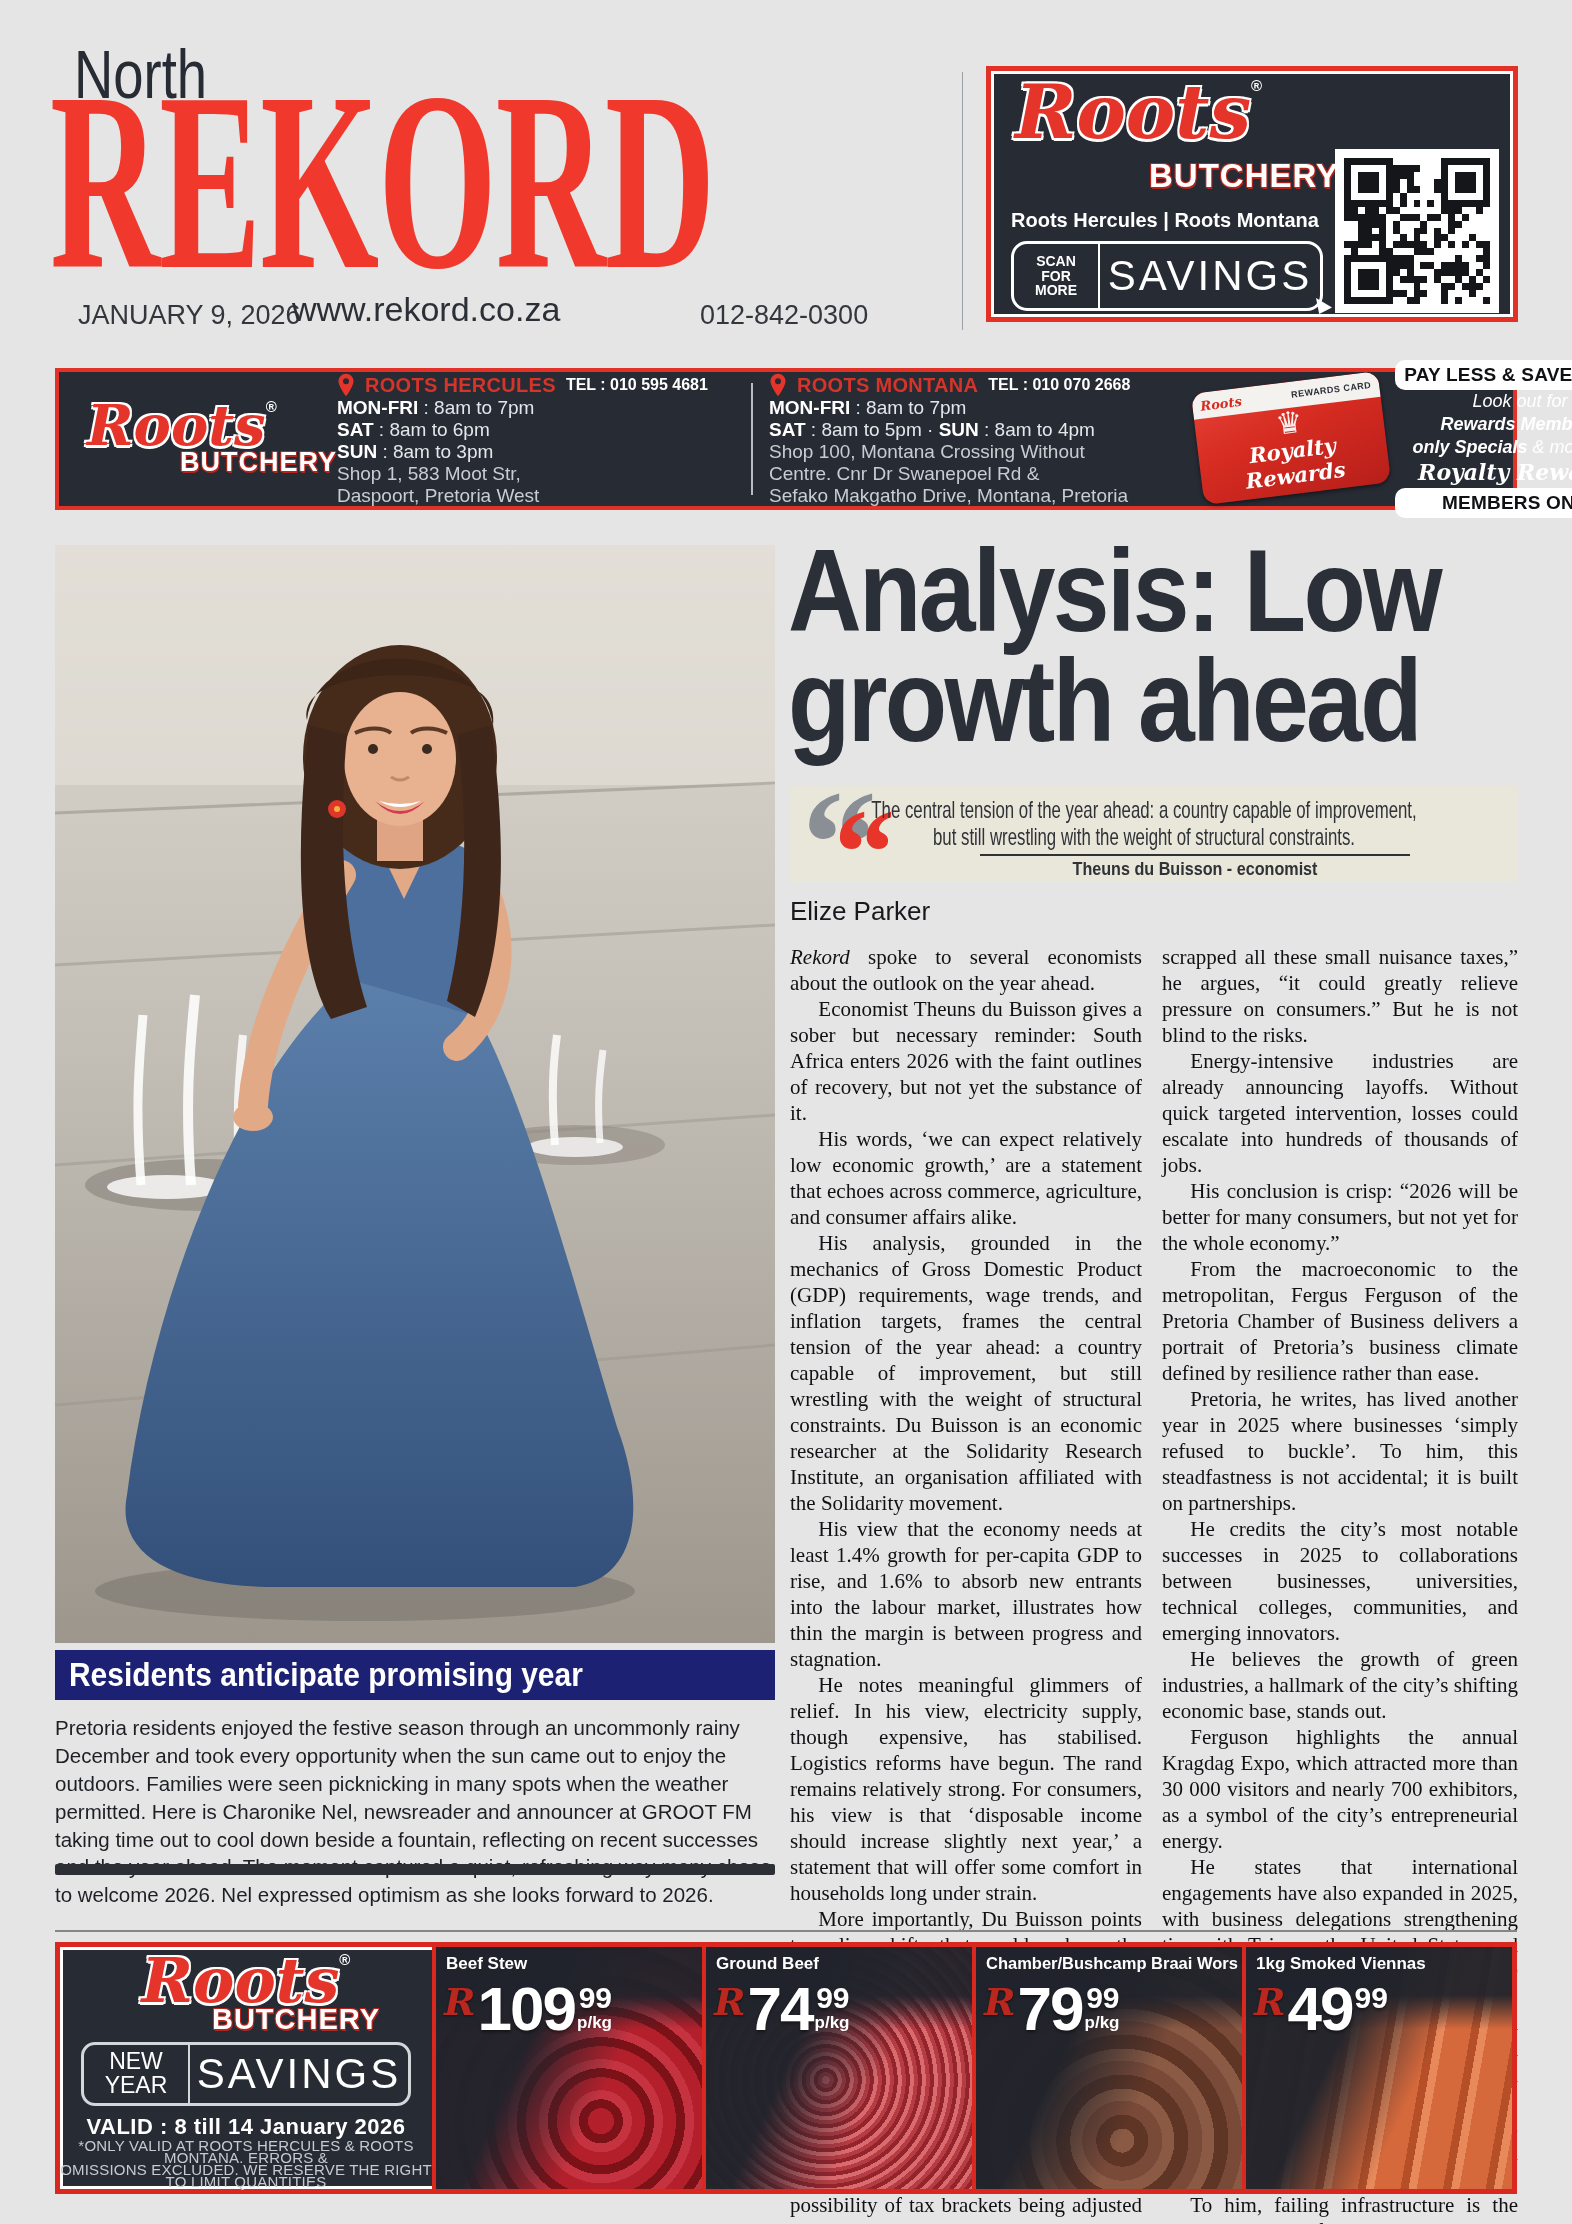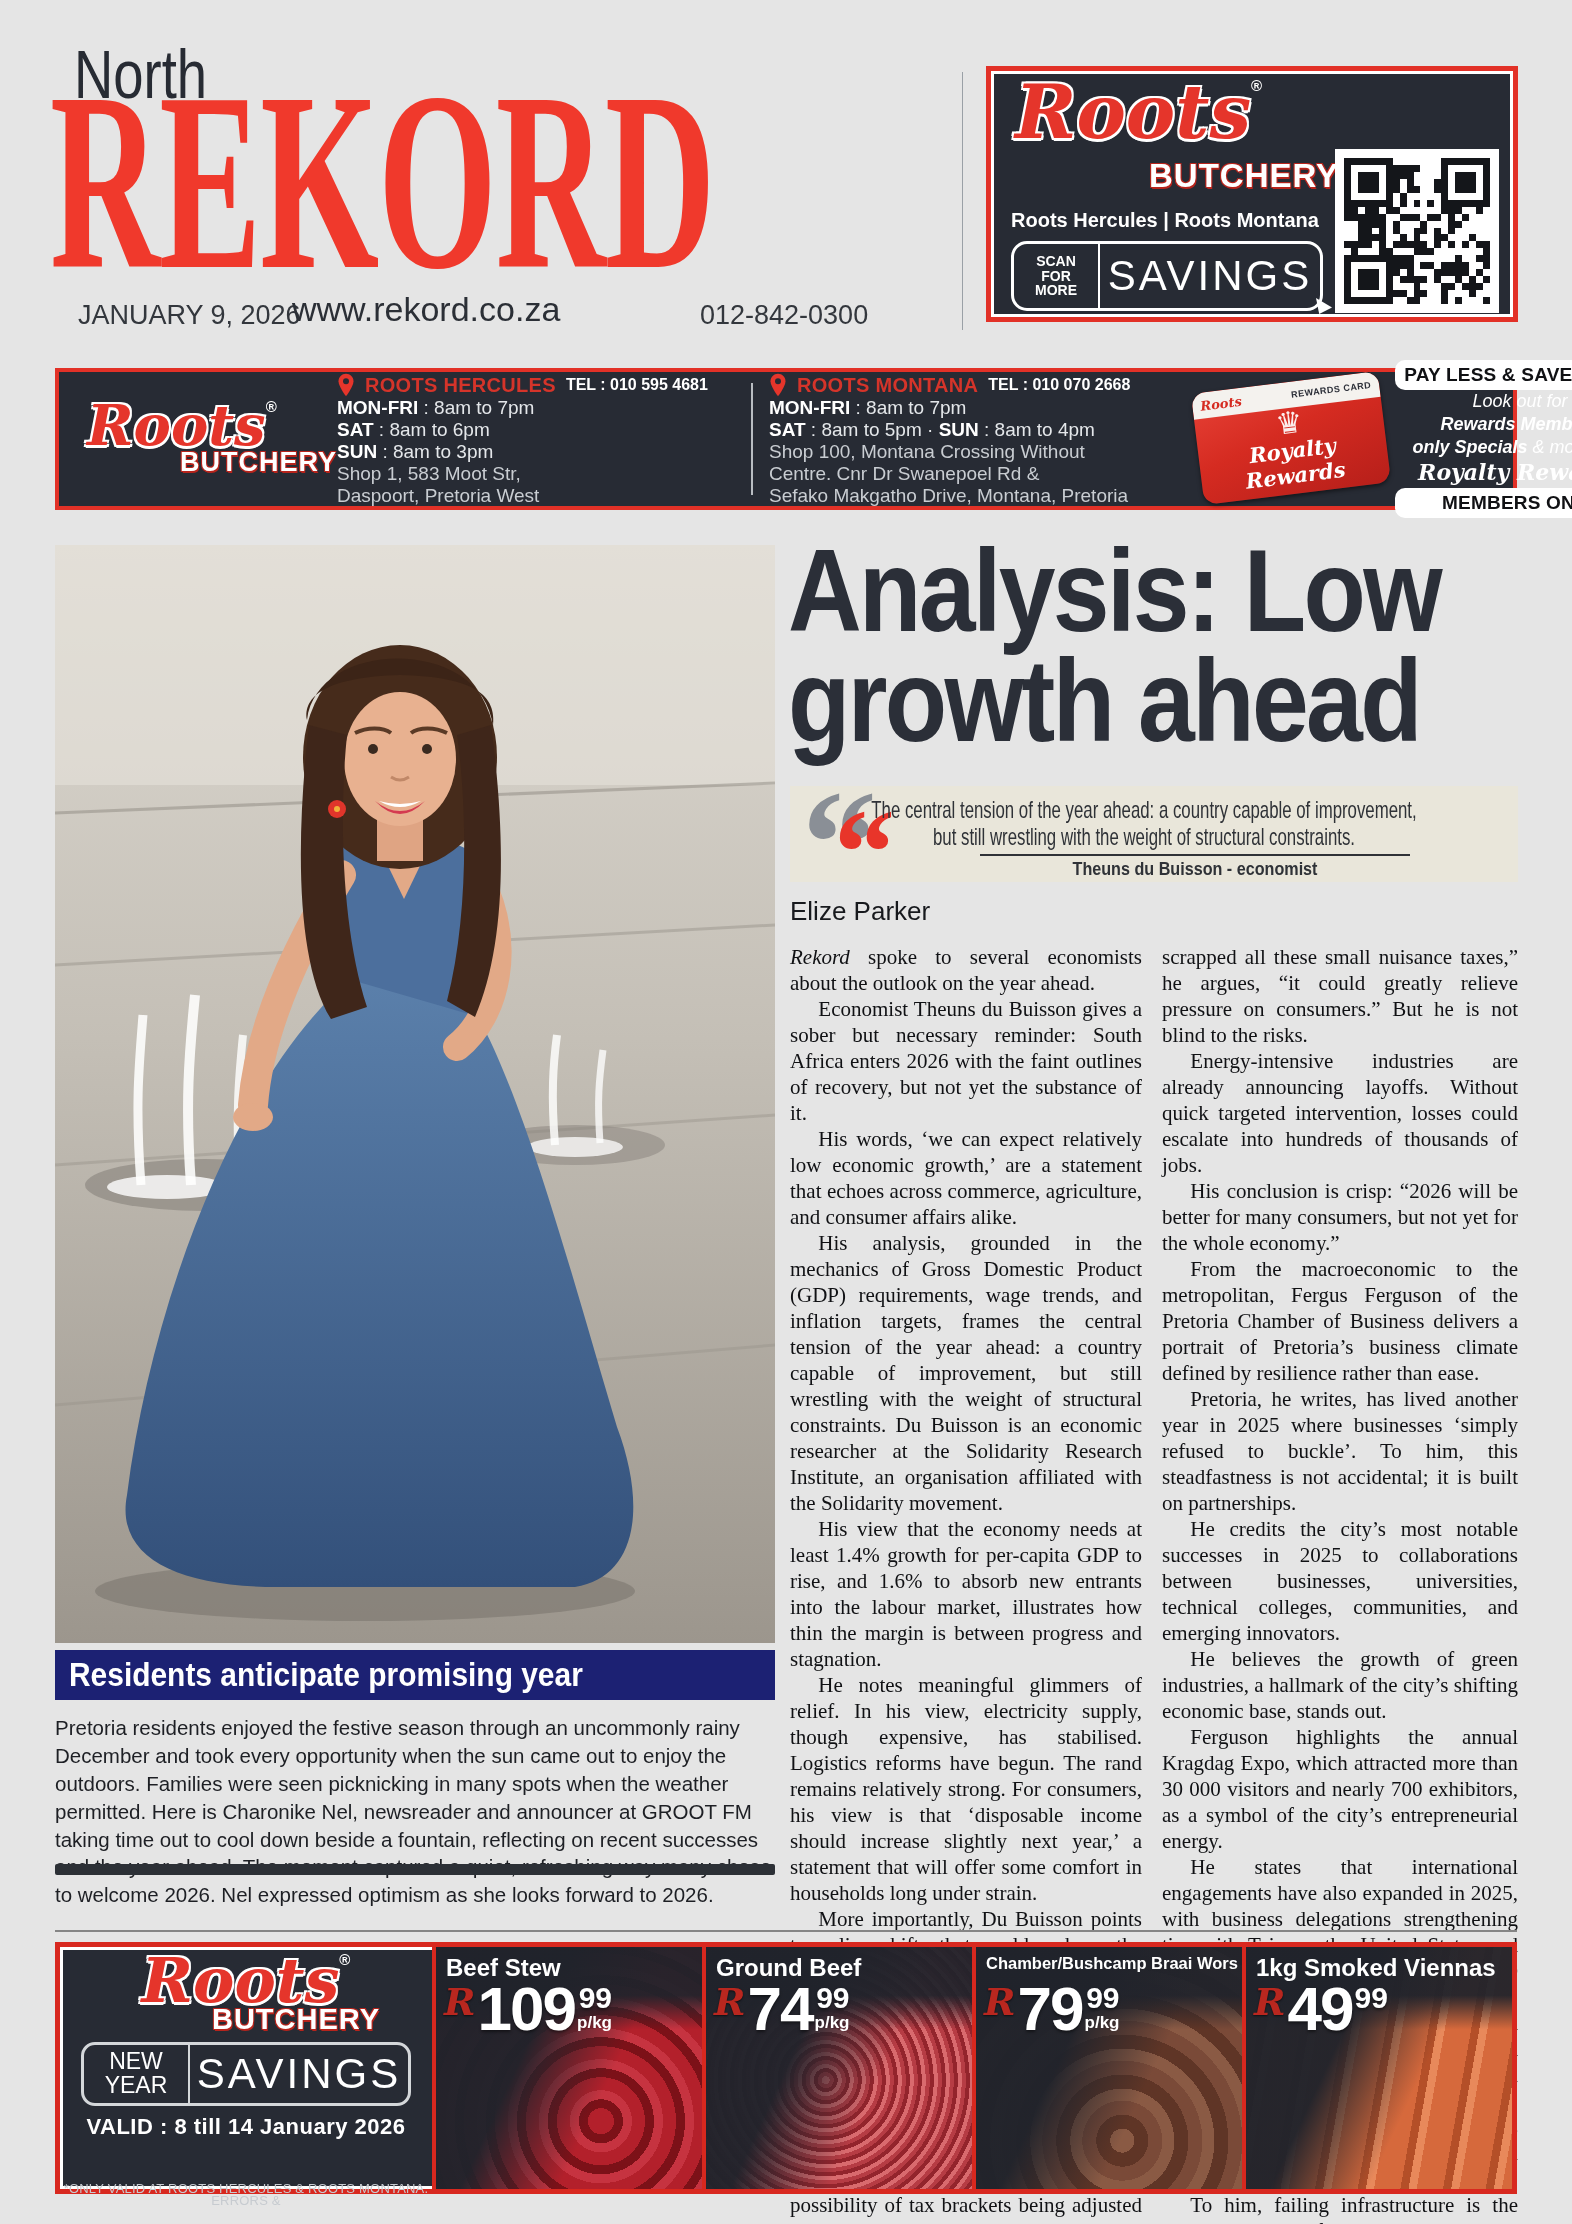--- a/index.html
+++ b/index.html
@@ -115,31 +115,31 @@
   #ba-left{flex:none;width:372px;text-align:center;position:relative;padding-top:6px;box-sizing:border-box;}
   #ba-left .roots-script{font-size:62px;}
   #ba-left .butchery{font-size:29px;display:block;text-align:right;margin:-6px 52px 0 0;}
   #ny-box{margin:6px auto 0;width:330px;height:64px;border:3px solid #d4d7da;border-radius:14px;
         display:flex;color:#fff;box-sizing:border-box;}
   #ny-box .ny{width:104px;display:flex;flex-direction:column;justify-content:center;align-items:center;
         font-weight:400;font-size:23px;line-height:1.02;border-right:2px solid #d4d7da;}
   #ny-box .sav{flex:1;display:flex;align-items:center;justify-content:center;font-size:42px;
         letter-spacing:3px;color:#fff;font-weight:400;}
   #ba-valid{margin-top:8px;color:#fff;font-weight:800;font-size:22px;letter-spacing:.5px;}
-  .ba-disc{color:#c7cbd0;font-size:13px;line-height:12px;letter-spacing:.2px;margin-top:43px;}
+  .ba-disc{color:#c7cbd0;font-size:15px;line-height:12px;letter-spacing:.2px;}
   .product{flex:1;position:relative;border-left:4px solid #d8281f;overflow:hidden;}
   .product .photo{position:absolute;inset:0;}
   .p-beefstew{background:#5e0d13 repeating-radial-gradient(circle at 62% 72%,#b3202b 0 13px,#7c1118 13px 22px,#c63340 22px 31px);}
   .p-ground{background:#8f2026 repeating-radial-gradient(circle at 45% 55%,#d96a6e 0 4px,#b63c44 4px 8px,#93242c 8px 12px);}
   .p-wors{background:#4a281c repeating-radial-gradient(circle at 55% 80%,#8a5a44 0 12px,#5f3526 12px 26px,#7a4a38 26px 40px);}
   .p-viennas{background:#7e3018 repeating-linear-gradient(100deg,#d6693c 0 26px,#b44f28 26px 34px,#e8895b 34px 42px);}
   .product .shade{position:absolute;inset:0;
         background:linear-gradient(115deg,rgba(32,35,43,.97) 0 36%,rgba(32,35,43,0) 62%),
                    linear-gradient(180deg,rgba(32,35,43,.94) 0 20%,rgba(32,35,43,0) 34%);}
-  .p-title{position:absolute;left:10px;top:7px;right:4px;color:#fff;font-weight:700;font-size:24px;}
+  .p-title{position:absolute;left:10px;top:7px;right:4px;color:#fff;font-weight:700;font-size:17px;}
   .p-title.small{font-size:16.5px;}
   .price{position:absolute;left:8px;top:36px;display:flex;align-items:flex-start;color:#fff;}
   .price .cur{font-family:"DejaVu Serif",serif;font-style:italic;font-weight:700;color:#b9271f;
         font-size:38px;line-height:1;margin-right:2px;text-shadow:0 1px 2px rgba(0,0,0,.6);}
   .price .int{font-size:62px;font-weight:800;line-height:.85;letter-spacing:-2px;
         text-shadow:0 2px 3px rgba(0,0,0,.45);}
   .price .frac{display:flex;flex-direction:column;align-items:flex-end;margin-left:2px;}
   .price .cents{font-size:30px;font-weight:800;line-height:1;text-shadow:0 2px 3px rgba(0,0,0,.45);}
   .price .unit{font-size:17px;font-weight:700;line-height:1.2;}
 </style>

